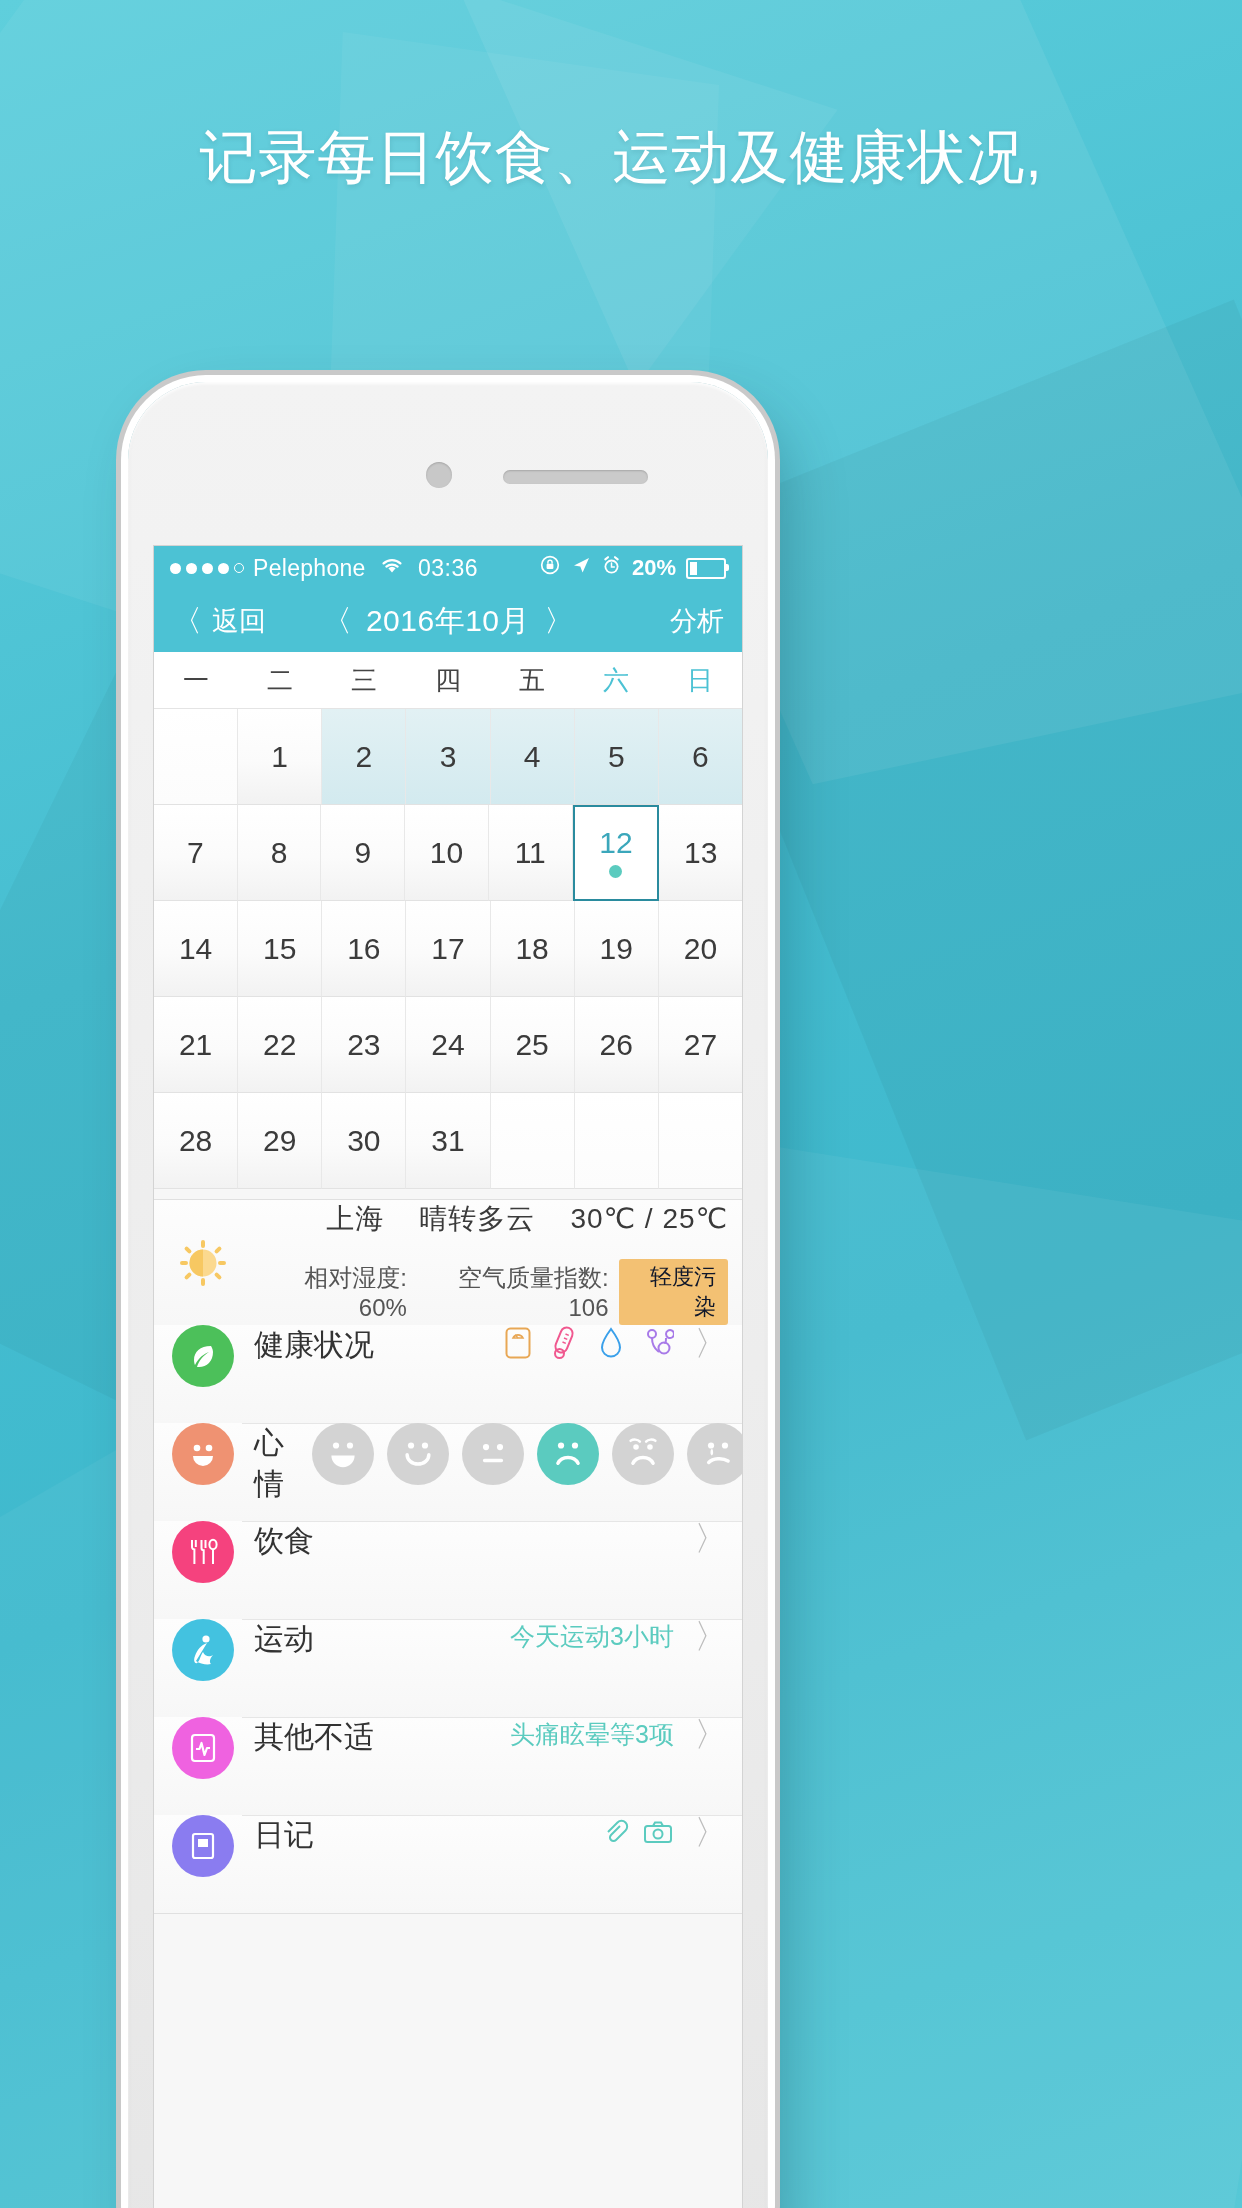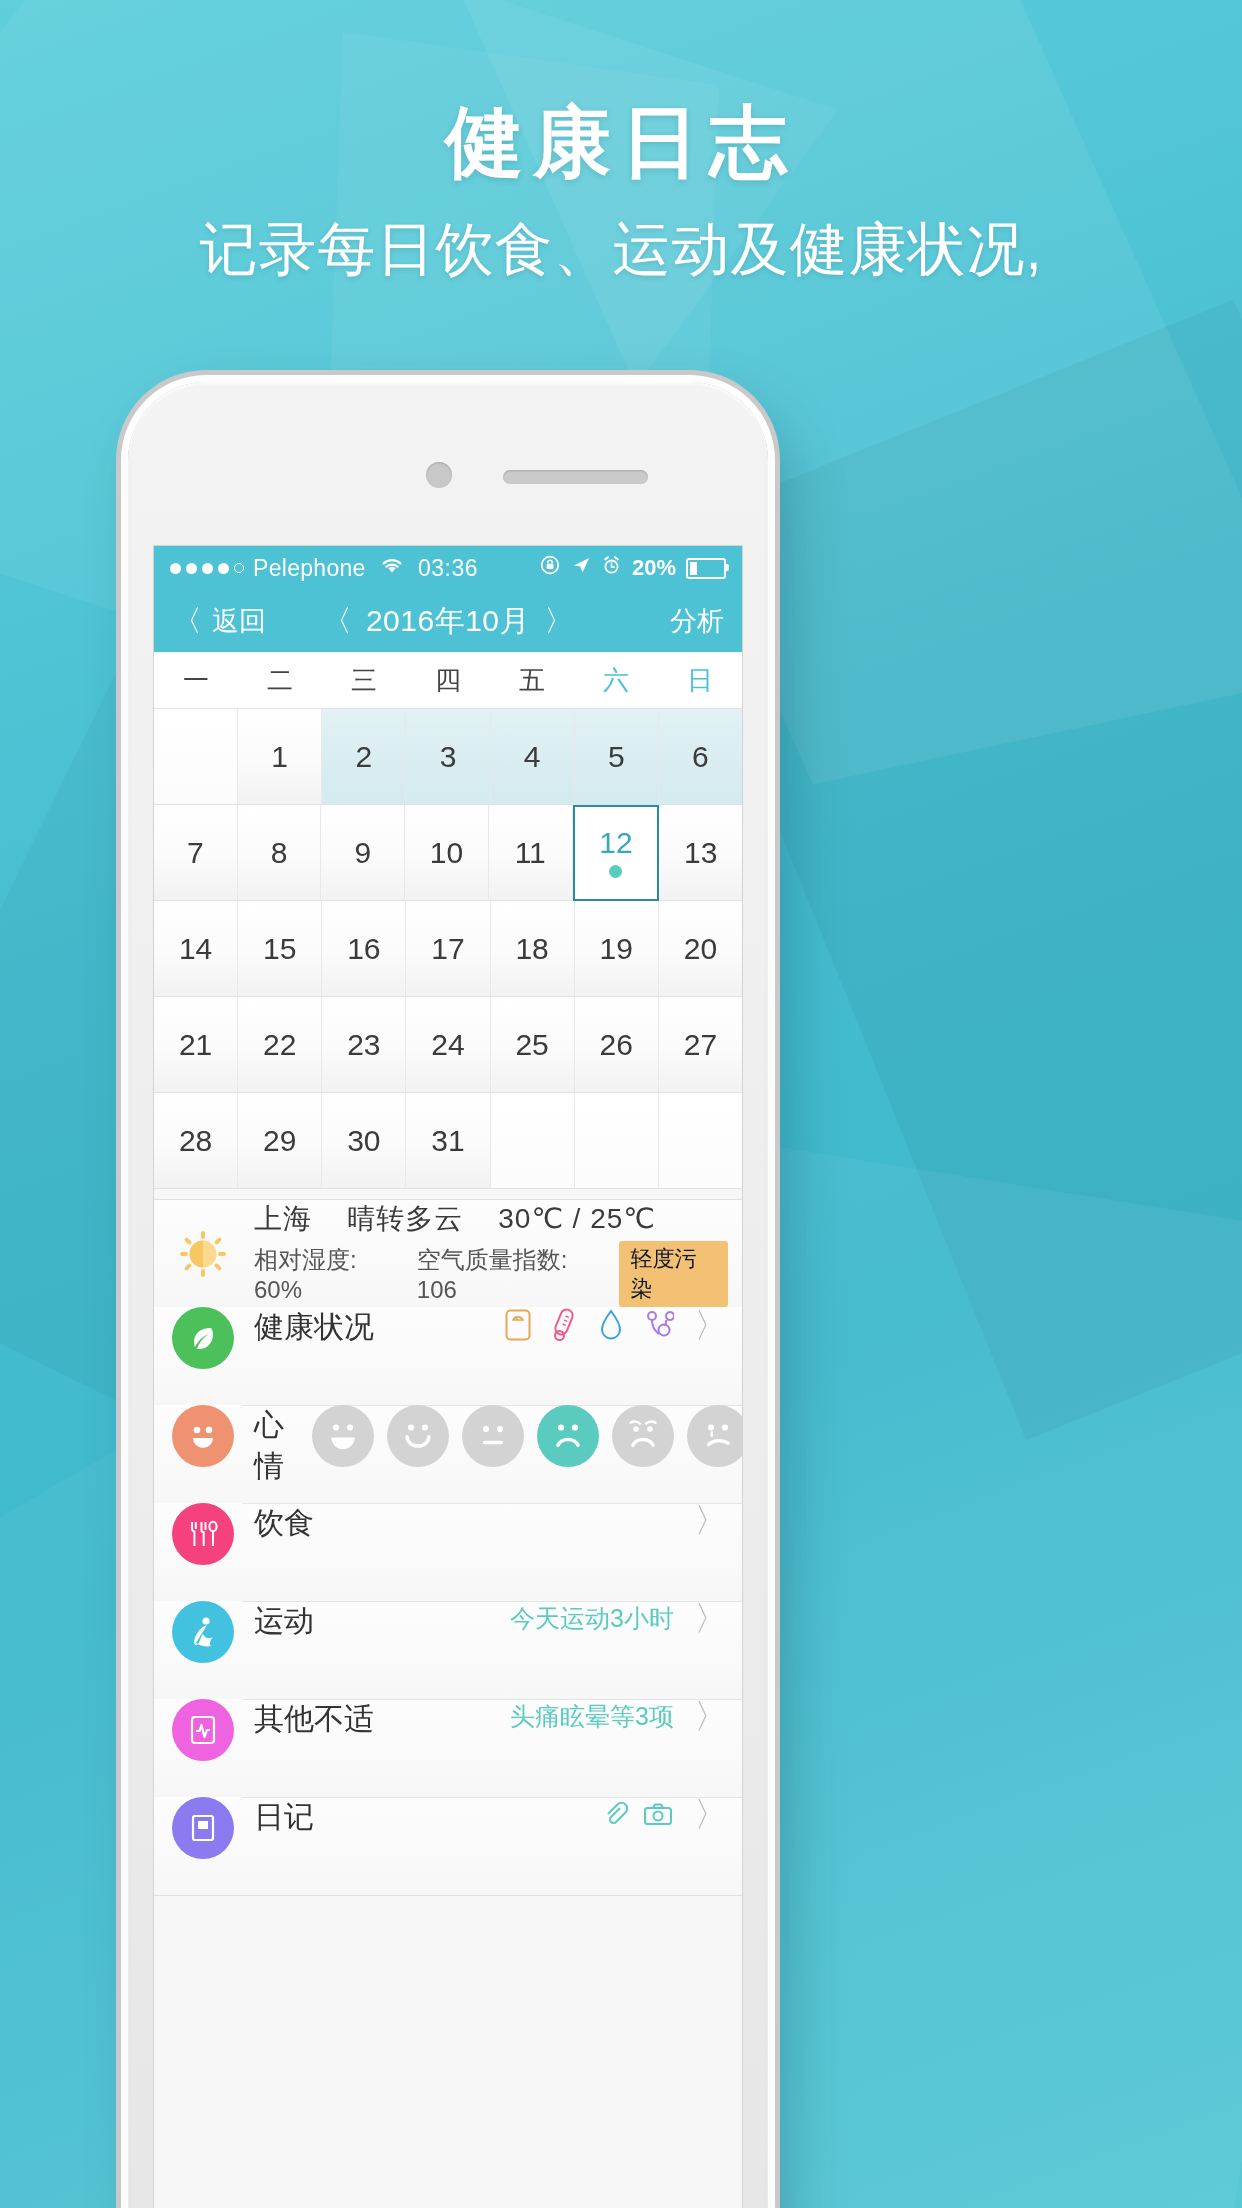--- a/index.html
+++ b/index.html
@@ -104,21 +104,21 @@
      justify-content:center;margin-right:20px;}
   .ic svg{display:block;}
   .rlabel{font-size:30px;color:#333;}
   .rright{margin-left:auto;display:flex;align-items:center;gap:14px;}
   .rvalue{font-size:25px;color:#5bcbbf;}
   .arrow{font-size:34px;color:#bdbdbd;font-weight:300;line-height:1;margin-left:6px;}
 
   
   .weather{display:flex;align-items:center;min-height:104px;padding:0 14px 0 18px;
     background:linear-gradient(180deg,#fdfdfd 0%,#f7f7f7 100%);}
-  .w-txt{display:flex;flex-direction:column;gap:3px;}
+  .w-txt{display:flex;flex-direction:column;gap:21px;text-align:right;}
   .w-l1{font-size:28px;color:#3a3a3a;letter-spacing:1px;}
   .w-l2{font-size:24px;color:#555;display:flex;align-items:center;gap:10px;}
   .aqi-badge{background:#f3c173;color:#0f172a;font-size:22px;padding:3px 12px;border-radius:3px;}
 
   
   .mini{display:flex;align-items:center;gap:20px;}
   .mini svg{display:block;}
 
   
   .moods{display:flex;align-items:center;gap:13px;margin-left:28px;}
@@ -132,21 +132,20 @@
   <div class="bg-shard s1"></div>
   <div class="bg-shard s7"></div>
   <div class="bg-shard s2"></div>
   <div class="bg-shard s3"></div>
   <div class="bg-shard s4"></div>
   <div class="bg-shard s5"></div>
   <div class="bg-shard s6"></div>
 </div>
 
 <div class="hero">
-  <div class="hero-title">健康日志</div>
   <div class="hero-sub">
     <div>记录每日饮食、运动及健康状况,</div>
   </div>
 </div>
 
 <div class="phone">
   <div class="cam"></div>
   <div class="speaker"></div>
 
   <div class="screen">

